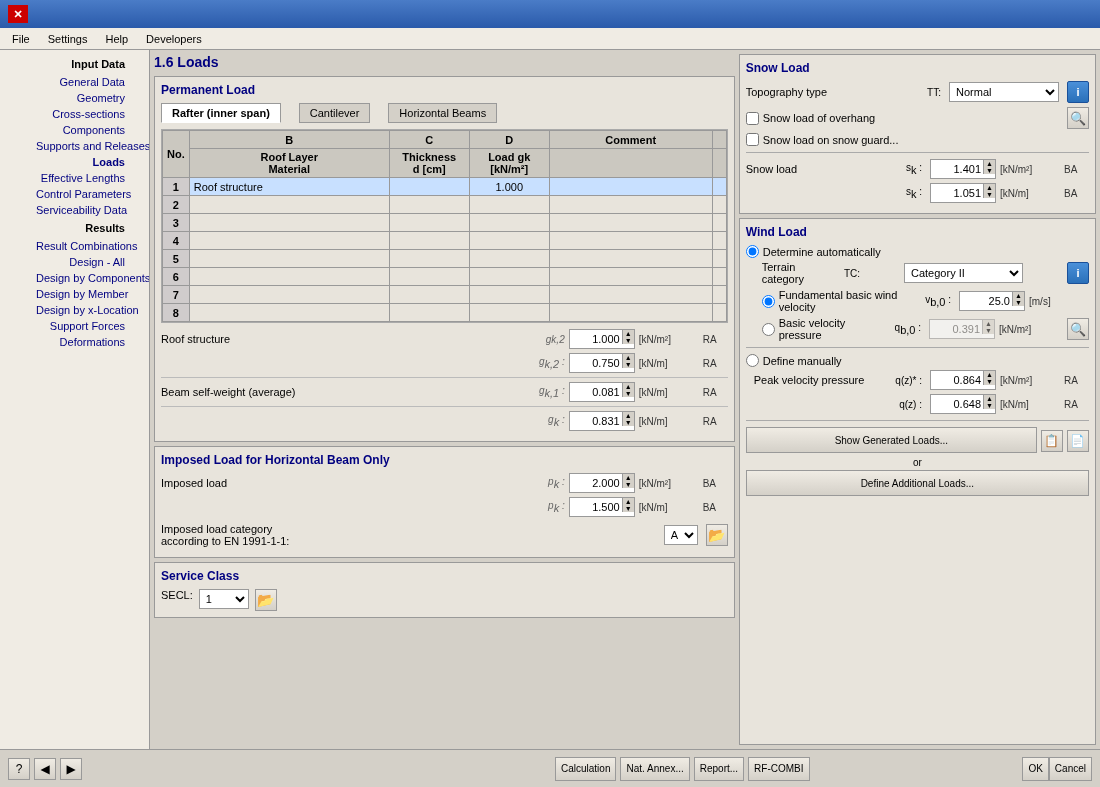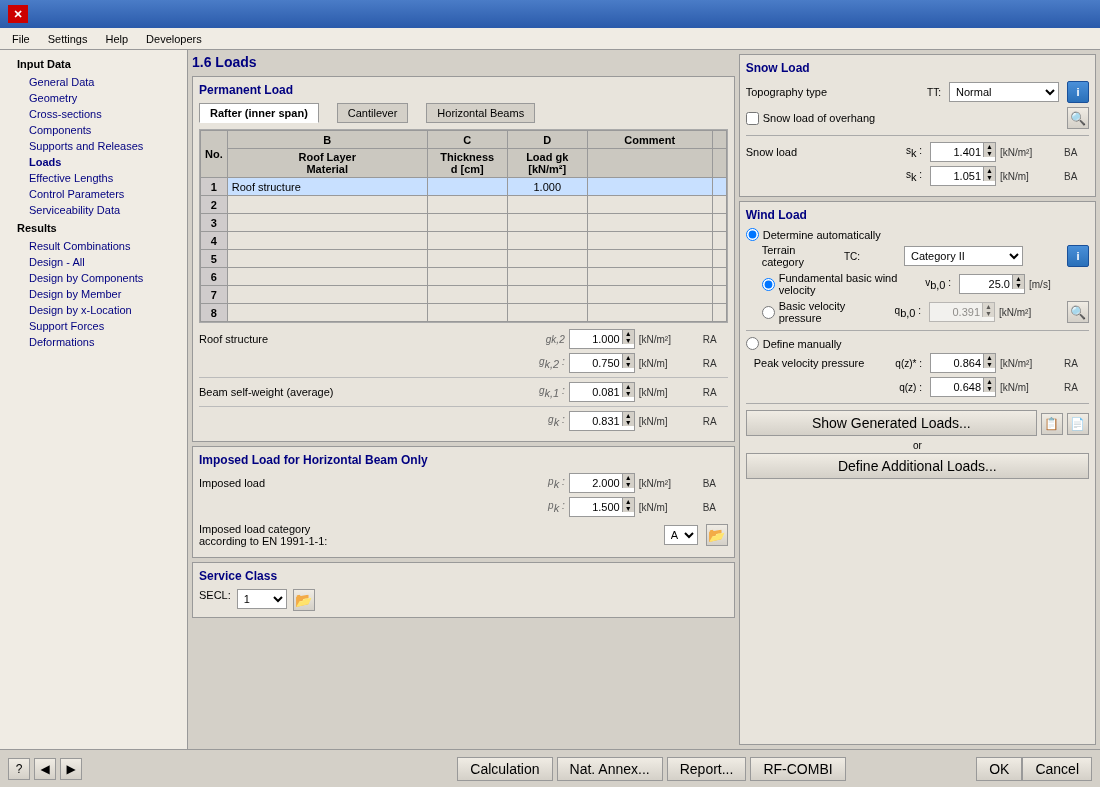--- a/index.html
+++ b/index.html
@@ -35,25 +35,26 @@
 
     
     .main-layout {
       display: flex;
       height: calc(787px - 28px - 22px - 38px);
       background: #d4d0c8;
     }
 
     
     .sidebar {
-      width: 188px;
+      width: 150px;
       background: #f0ece4;
       border-right: 1px solid #999;
-      padding: 4px 9px;
+      padding: 4px 16px;
       overflow-y: auto;
+      text-align: right;
     }
     .sidebar-section-header {
       font-weight: bold;
       padding: 4px 8px;
       font-size: 11px;
       color: #000;
     }
     .sidebar-item {
       padding: 2px 8px 2px 20px;
       cursor: pointer;
@@ -190,22 +191,22 @@
     input[type=checkbox], input[type=radio] { cursor: pointer; }
 
     
     .divider { border-top: 1px solid #aaa; margin: 6px 0; }
 
     
     .btn {
       border: 1px solid #999;
       background: linear-gradient(to bottom, #f0ece4, #d4d0c8);
       cursor: pointer;
-      padding: 3px 12px;
-      font-size: 14px;
+      padding: 3px 5px;
+      font-size: 10px;
       height: 24px;
     }
     .btn-icon {
       width: 22px; height: 22px;
       border: 1px solid #999;
       background: linear-gradient(to bottom, #f0ece4, #d4d0c8);
       cursor: pointer;
       display: flex; align-items: center; justify-content: center;
       font-size: 12px;
     }
@@ -526,20 +527,24 @@
           <button class="info-btn" style="margin-left:4px;">i</button>
         </div>
 
         <div class="form-row" style="margin-top:4px;">
           <input type="checkbox" style="">
           <span>Snow load of overhang</span>
           <div style="flex:1;"></div>
           <button class="magnify-btn">🔍</button>
         </div>
 
+        <div class="check-row">
+          <input type="checkbox" style="">
+          <span>Snow load on snow guard...</span>
+        </div>
 
         <div class="divider"></div>
 
         <div class="form-row">
           <span class="form-label">Snow load</span>
           <span style="font-size:10px; margin-right:4px;">s<sub>k</sub> :</span>
           <div class="spinbox">
             <input type="text" value="1.401" style="">
             <div class="spinbox-btns">
               <button class="spinbox-btn">▲</button>

